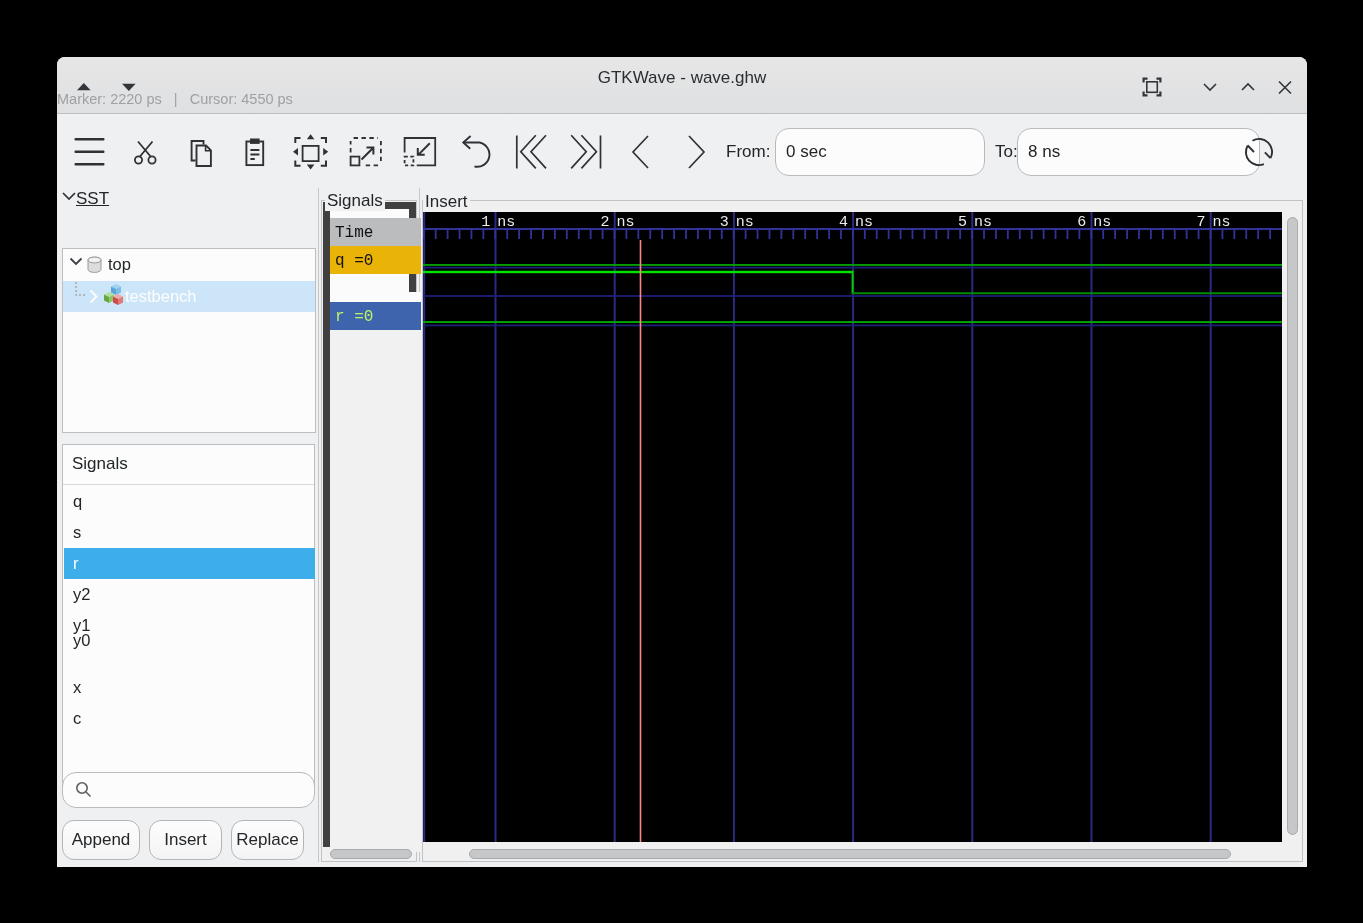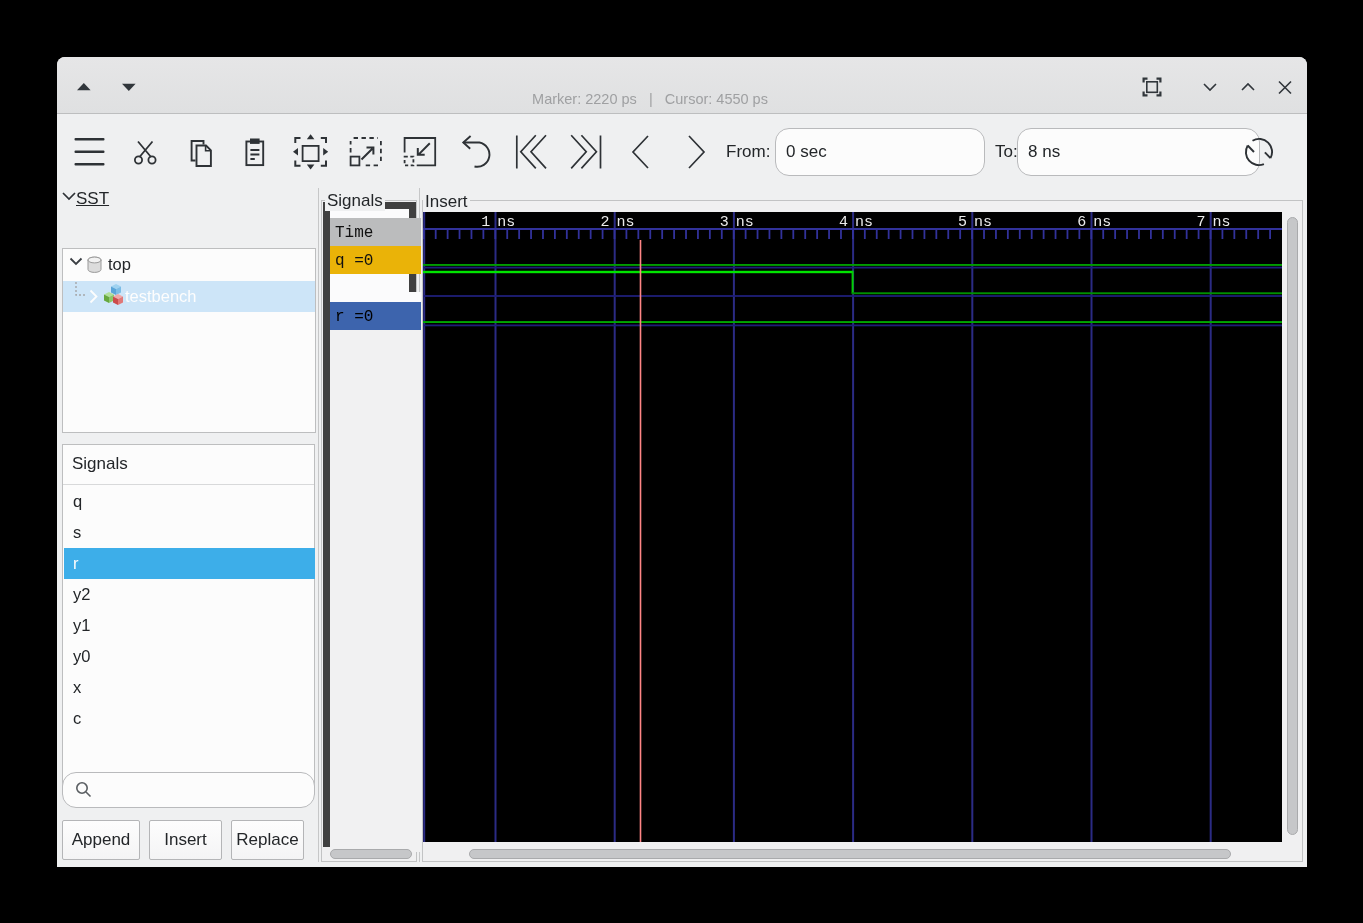--- a/index.html
+++ b/index.html
@@ -10,50 +10,51 @@
   background:#eff0f1; border-radius:8px 8px 0 0; overflow:hidden;
 }
 .abs { position:absolute; }
 #titlebar {
   position:absolute; left:0; top:0; width:1250px; height:57px;
   background:linear-gradient(#e6e6e7,#dfe0e1);
   border-bottom:1px solid #bdbebf;
 }
 #title { position:absolute; left:0; top:11px; width:1250px; text-align:center;
   font-size:17px; color:#2b2e31; }
-#subtitle { position:absolute; left:0; top:33.5px; width:1186px; text-align:center;
+#subtitle { position:absolute; left:0; top:33.5px; width:1186px; text-align:left;
   font-size:14.5px; color:#9fa0a2; }
 #toolbar { position:absolute; left:0; top:58px; width:1250px; height:128px; }
 .entry {
   position:absolute; background:#fcfcfc; border:1px solid #b9babc; border-radius:14px;
   font-size:17px; color:#232629;
 }
 .tblabel { position:absolute; font-size:17px; color:#232629; }
 
 .panelbox { position:absolute; background:#fcfcfc; border:1px solid #bdbebf;margin-top:36px; }
 .sectlabel { position:absolute; font-size:17px; color:#232629;text-decoration:underline; }
 .listrow { position:absolute; left:1px; font-size:16.5px; color:#232629; padding-left:9px; }
 .btn {
   position:absolute; height:40px; background:linear-gradient(#fdfdfd,#f4f4f5);
-  border:1px solid #b4b5b7; border-radius:2px; font-size:17px; color:#232629;
+  border:1px solid #b4b5b7; border-radius:12px; font-size:17px; color:#232629;
   text-align:center; line-height:38px;
 }
 .mono { font-family:"Liberation Mono", monospace; }
 .frame { position:absolute; border:1px solid #c2c3c4; }
 .framelabel { position:absolute; font-size:17px; color:#232629; background:#eff0f1; padding:0 2px; z-index:6; }
 .sb-thumb { position:absolute; background:#c6c7c9; border:1px solid #a9aaac; border-radius:5.5px; }
 </style>
 </head>
 <body>
 <div id="win">
   <div id="titlebar">
     <svg class="abs" style="left:18px;top:25px" width="64" height="10" viewBox="0 0 64 10">
       <path d="M2,8.2 L8.8,1 L15.6,8.2 Z" fill="#31363b"></path>
       <path d="M47,1.8 L53.8,9 L60.6,1.8 Z" fill="#31363b"></path>
     </svg>
+    <div id="title">GTKWave - wave.ghw</div>
     <div id="subtitle">Marker: 2220 ps&nbsp;&nbsp; |&nbsp;&nbsp; Cursor: 4550 ps</div>
     <svg class="abs" style="left:1085px;top:20px" width="160" height="24" viewBox="0 0 160 24">
       <g stroke="#31363b" stroke-width="1.6" fill="none">
         <rect x="4.8" y="4.8" width="10.5" height="10.5"></rect>
         <path d="M62,7 L68,13 L74,7"></path>
         <path d="M100,13 L106,7 L112,13"></path>
         <path d="M137,4.5 L149,16.5 M149,4.5 L137,16.5"></path>
       </g>
       <g fill="#31363b">
         <path d="M0.5,0.5 h5 v2.2 h-2.8 v2.8 h-2.2 Z"></path>
@@ -182,21 +183,21 @@
   <div class="panelbox" style="left:5px;top:351px;width:253px;height:351px;">
     <div class="abs" style="left:0;top:0;width:251px;height:40px;border-bottom:1px solid #d8d9da">
       <div class="abs" style="left:9px;top:9px;font-size:17px;color:#232629">Signals</div>
     </div>
     <div class="listrow" style="top:47px">q</div>
     <div class="listrow" style="top:78px">s</div>
     <div class="abs" style="left:1px;top:102.5px;width:251px;height:31px;background:#3daee9"></div>
     <div class="listrow" style="top:109px;color:#fcfcfc">r</div>
     <div class="listrow" style="top:140px">y2</div>
     <div class="listrow" style="top:171px">y1</div>
-    <div class="listrow" style="top:202px">y0</div>
+    <div class="listrow" style="top:186px">y0</div>
     <div class="listrow" style="top:233px">x</div>
     <div class="listrow" style="top:264px">c</div>
   </div>
 
   <div class="entry" style="left:5px;top:715px;width:253px;height:36px;"></div>
   <svg class="abs" style="left:17px;top:723px" width="20" height="20" viewBox="0 0 20 20">
     <circle cx="8" cy="8" r="5.2" stroke="#5a5e62" stroke-width="1.6" fill="none"></circle>
     <path d="M12,12 L16.5,16.5" stroke="#5a5e62" stroke-width="1.6"></path>
   </svg>
   <div class="btn" style="left:5px;top:763px;width:78px">Append</div>
@@ -204,21 +205,21 @@
   <div class="btn" style="left:174px;top:763px;width:73px">Replace</div>
 
   <div class="abs" style="left:261px;top:131px;width:1px;height:674px;background:#c6c7c8"></div>
   <div class="abs" style="left:362px;top:131px;width:1px;height:674px;background:#c6c7c8"></div>
   <div class="frame" style="left:263.5px;top:143px;width:96px;height:662px;background:#f0f0f1"></div>
   <div class="framelabel" style="left:268px;top:134px">Signals</div>
   <div class="abs" style="left:265.5px;top:145px;width:93px;height:645px;border:7px solid #404040;background:#fbfbfc">
     <div class="abs mono" style="left:0;top:9px;width:91px;height:28px;background:#bbbcbd;color:#111;font-size:16px;padding:6px 0 0 5.5px">Time</div>
     <div class="abs mono" style="left:0;top:37px;width:91px;height:28px;background:#eab308;color:#111;font-size:16px;padding:6px 0 0 5.5px">q =0</div>
     <div class="abs mono" style="left:0;top:83px;width:91px;height:28px;background:#fbfbfc;color:#701a75;font-size:20px;padding:6px 0 0 5.5px">s =1</div>
-    <div class="abs mono" style="left:0;top:93px;width:91px;height:28px;background:#3d64ad;color:#000000;font-size:16px;padding:6px 0 0 5.5px">r =0</div>
+    <div class="abs mono" style="left:0;top:93px;width:91px;height:28px;background:#3d64ad;color:#bef264;font-size:16px;padding:6px 0 0 5.5px">r =0</div>
     <div class="abs" style="left:0;top:121px;width:91px;height:522px;background:#f1f1f2"></div>
   </div>
   <div class="sb-thumb" style="left:273px;top:792px;width:82px;height:10px"></div>
 
   <div class="frame" style="left:364.5px;top:143px;width:881.5px;height:662px;background:#f0f0f1"></div>
   <div class="framelabel" style="left:366px;top:135px">Insert</div>
 
   <svg class="abs" style="left:366px;top:155px" width="859" height="630" viewBox="0 0 859 630">
     <rect x="0" y="0" width="859" height="630" fill="#000"></rect>
     <rect x="0.2" y="0" width="2" height="630" fill="#2b2b84"></rect>

